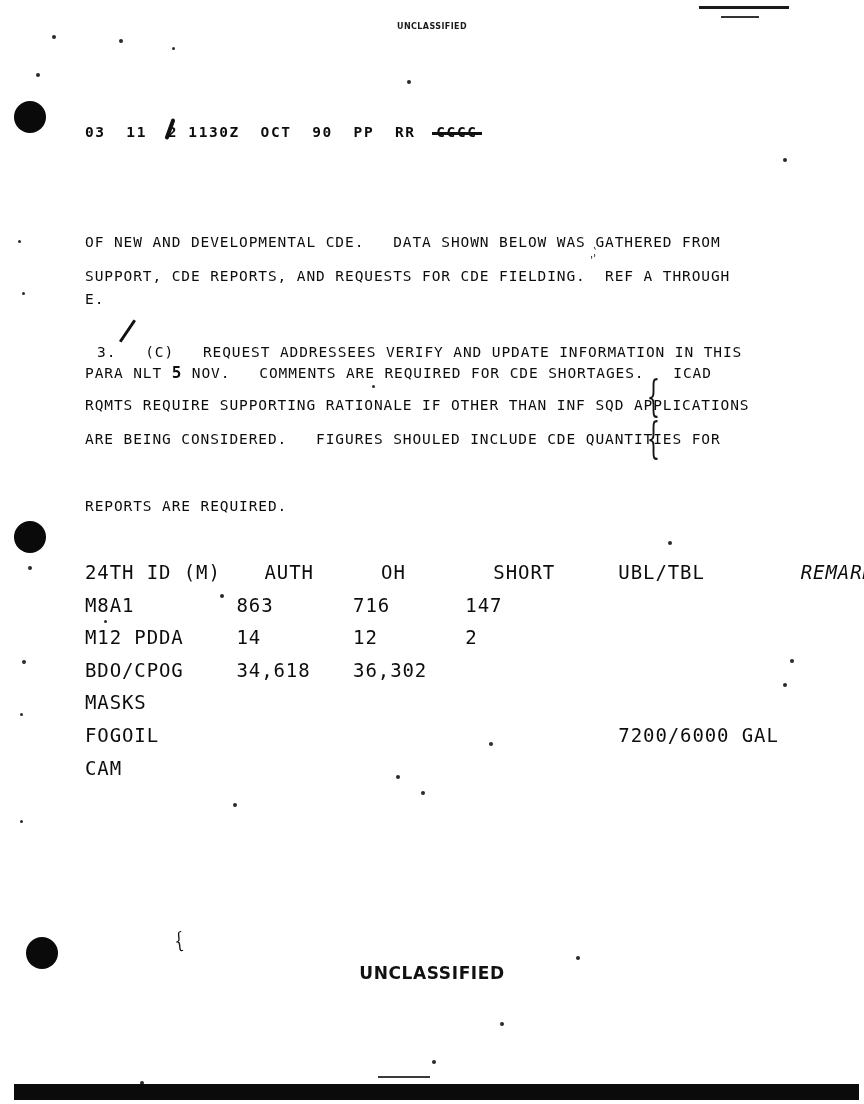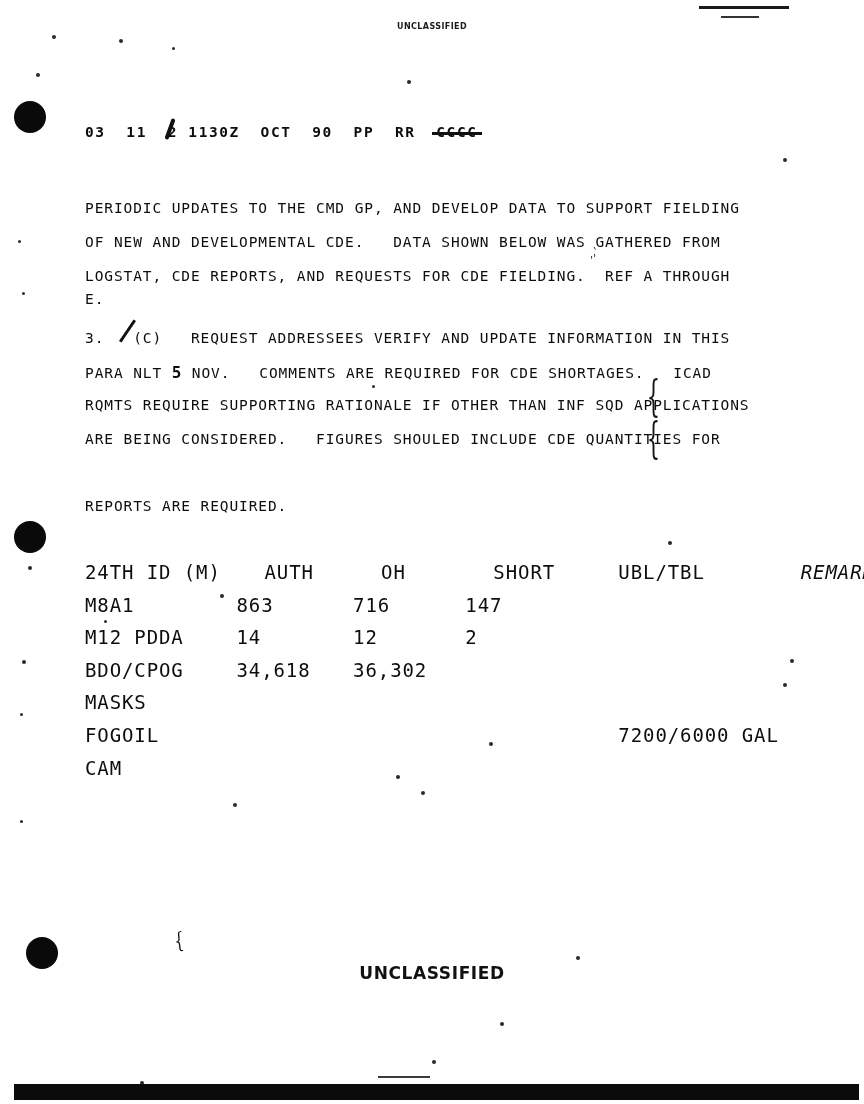--- a/index.html
+++ b/index.html
@@ -83,21 +83,21 @@
     top: 48%;
     height: 3px;
     background: #111;
   }
 
   .para-1 { top: 200px; }
   .para-2 { top: 234px; }
   .para-3 { top: 268px; }
   .para-4 { top: 291px; }
 
-  .p3-1 { top: 330px; }
+  .p3-1 { top: 344px; margin-left: 12px; }
   .p3-2 { top: 363px; }
   .p3-3 { top: 397px; }
   .p3-4 { top: 431px; }
   .p3-5 { top: 464px; }
   .p3-6 { top: 498px; }
 
   .bold-ins {
     font-weight: bold;
     font-size: 16px;
   }
@@ -227,23 +227,22 @@
   <div class="edge-bar" style="top:930px;height:22px;"></div>
   <div class="edge-bar" style="top:958px;height:18px;"></div>
 
   <div class="punch punch-1"></div>
   <div class="punch punch-2"></div>
   <div class="punch punch-3"></div>
 
   <div class="doc-text hdr-line"><span>03  11  2 1130Z  OCT  90  PP  RR  </span><span class="strike">CCCC</span></div>
   <div class="ink slash-1"></div>
 
-  <div class="doc-text para-1">PERIODIC UPDATES TO THE CMD GP, AND DEVELOP DATA TO SUPPORT FIELDING</div>
   <div class="doc-text para-2">OF NEW AND DEVELOPMENTAL CDE.   DATA SHOWN BELOW WAS GATHERED FROM</div>
-  <div class="doc-text para-3">LOGSTAT, CDE REPORTS, AND REQUESTS FOR CDE FIELDING.  REF A THROUGH</div>
+  <div class="doc-text para-3">SUPPORT, CDE REPORTS, AND REQUESTS FOR CDE FIELDING.  REF A THROUGH</div>
   <div class="doc-text para-4">E.</div>
   <div class="ink mark-a">,,'</div>
 
   <div class="doc-text p3-1">3.   (C)   REQUEST ADDRESSEES VERIFY AND UPDATE INFORMATION IN THIS</div>
   <div class="ink slash-2"></div>
 
   <div class="doc-text p3-2"><span>PARA NLT </span><span class="bold-ins">5</span><span> NOV.   COMMENTS ARE REQUIRED FOR CDE SHORTAGES.   ICAD</span></div>
 
   <div class="doc-text p3-4">ARE BEING CONSIDERED.   FIGURES SHOULED INCLUDE CDE QUANTITIES FOR</div>
   <div class="doc-text p3-3">RQMTS REQUIRE SUPPORTING RATIONALE IF OTHER THAN INF SQD APPLICATIONS</div>

